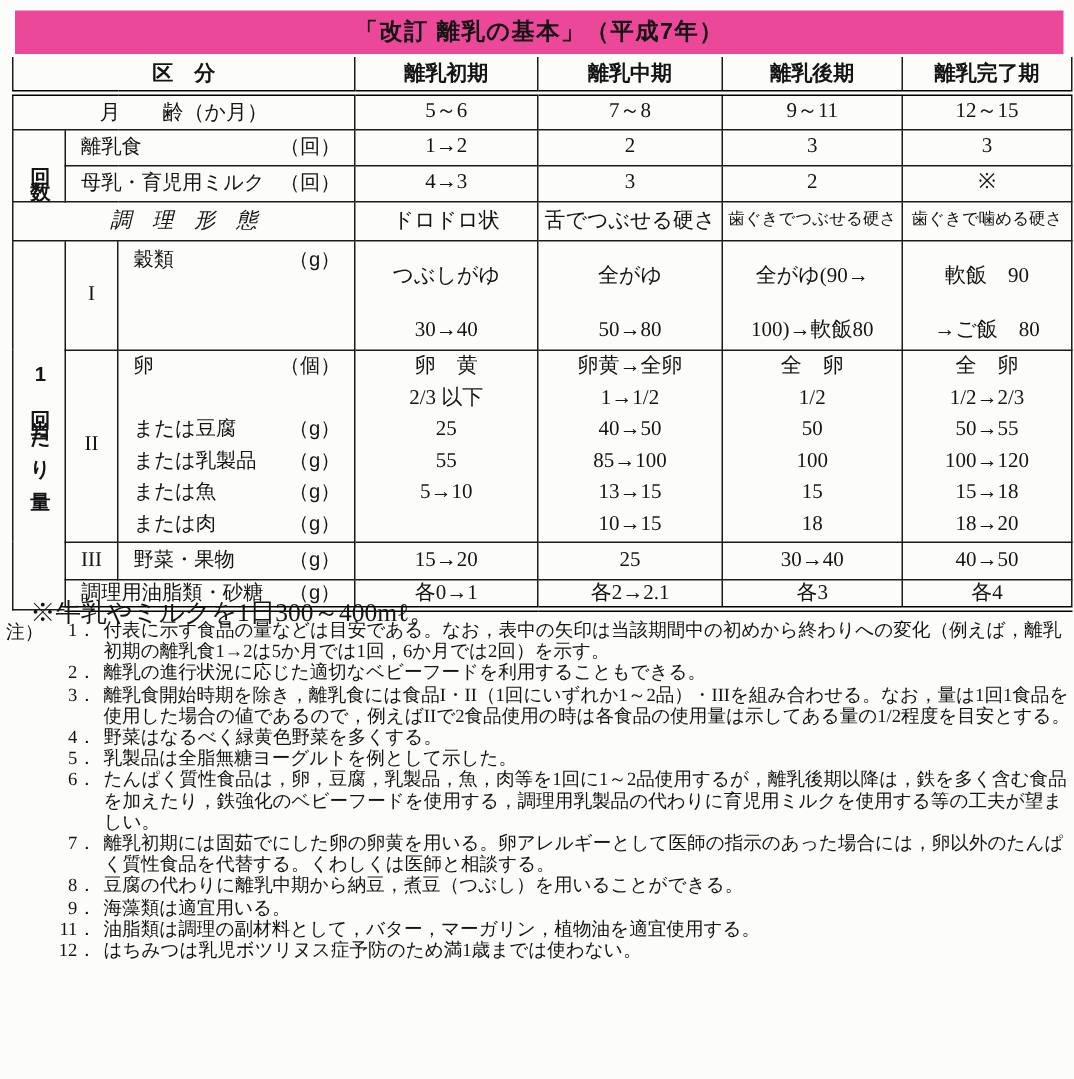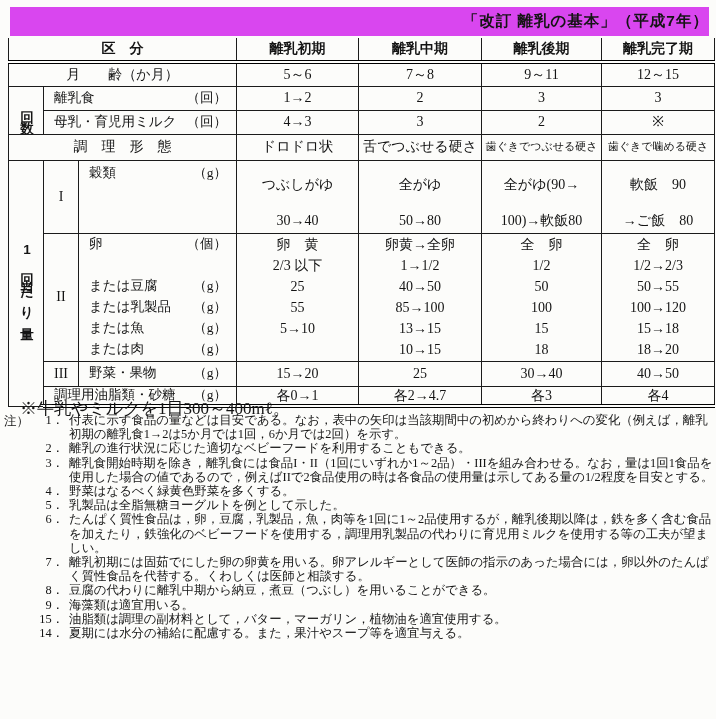--- a/index.html
+++ b/index.html
@@ -38,47 +38,47 @@
   .vtext {
     writing-mode:vertical-rl; text-orientation:upright;
     font-family:"Liberation Sans","DejaVu Sans",sans-serif;
     font-weight:bold; font-size:13.5px; margin:0 auto;
   }
   .vt2 { letter-spacing:9px; }
   .vt6 { letter-spacing:6px; }
   .nline {
     display:flex; justify-content:space-between; align-items:center;
     padding:0 9px 0 10px; height:100%;
-    font-family:Liberation Serif, serif; font-size:13.5px;
+    font-family:Liberation Sans, sans-serif; font-size:13.5px;
     text-align:left;
   }
   td.ttop { vertical-align:top; }
   .nlines { padding-top:2px; }
   .nlines .nline { height:21px; }
   .ln  { height:24px; line-height:24px;margin-top:12px; }
   .ln2 { height:21px; line-height:21px; }
   .pad2 { padding-top:2px; }
-  .cook-lbl { font-family:"Liberation Sans","DejaVu Sans",sans-serif; font-size:13.5px; }
+  .cook-lbl { font-family:"Liberation Sans","DejaVu Sans",sans-serif; font-size:13.5px;font-style:italic; }
   .cook-val { font-family:"Liberation Sans","DejaVu Sans",sans-serif; font-size:12.5px; }
   .cook-val.xs { font-size:11px; }
   .b1name { height:100%; align-items:flex-start; padding-top:4px; }
   .footnote {
     position:absolute; left:20px; top:397px; font-size:17px;
   }
   .notes { position:absolute; left:4px; top:413px; width:710px; }
   .notes-prefix { position:absolute; left:0; top:0; font-size:12.5px; }
   .note-list { margin-left:33px; }
   .note-row { display:flex; font-size:12.4px; line-height:14.2px; }
   .note-num { flex:0 0 27px; text-align:right; white-space:nowrap; }
   .note-text { flex:1; margin-left:5px; }
 </style>
 </head>
 <body style="background: rgb(252, 252, 250);">
 
-<div class="title-bar" style="background: #d946ef; justify-content: flex-end;">
+<div class="title-bar" style="background: #ec4899;">
   <span class="title-text">「改訂 離乳の基本」（平成7年）</span>
 </div>
 
 <table class="main">
   <colgroup>
     <col style="width:35px">
       <col style="width:35px">
       <col style="width:158px">
     <col style="width:122px">
       <col style="width:123px">
@@ -248,21 +248,21 @@
       <td>40→50</td>
     </tr>
     <tr class="r-oil">
       <td colspan="2">
         <div class="nline">
           <span>調理用油脂類・砂糖</span>
           <span>（g）</span>
         </div>
       </td>
       <td>各0→1</td>
-      <td>各2→4.7</td>
+      <td>各2→2.1</td>
       <td>各3</td>
       <td>各4</td>
     </tr>
   </tbody>
 </table>
 
 <div class="footnote">※牛乳やミルクを1日300～400mℓ。</div>
 
 <div class="notes">
   <div class="notes-prefix">注）</div>
@@ -298,21 +298,21 @@
     </div>
       <div class="note-row">
       <span class="note-num">8．</span>
       <span class="note-text">豆腐の代わりに離乳中期から納豆，煮豆（つぶし）を用いることができる。</span>
     </div>
       <div class="note-row">
       <span class="note-num">9．</span>
       <span class="note-text">海藻類は適宜用いる。</span>
     </div>
       <div class="note-row">
-      <span class="note-num">15．</span>
+      <span class="note-num">11．</span>
       <span class="note-text">油脂類は調理の副材料として，バター，マーガリン，植物油を適宜使用する。</span>
     </div>
       <div class="note-row">
-      <span class="note-num">14．</span>
-      <span class="note-text">夏期には水分の補給に配慮する。また，果汁やスープ等を適宜与える。</span>
+      <span class="note-num">12．</span>
+      <span class="note-text">はちみつは乳児ボツリヌス症予防のため満1歳までは使わない。</span>
     </div>
     </div>
 </div>
 
 </body></html>

